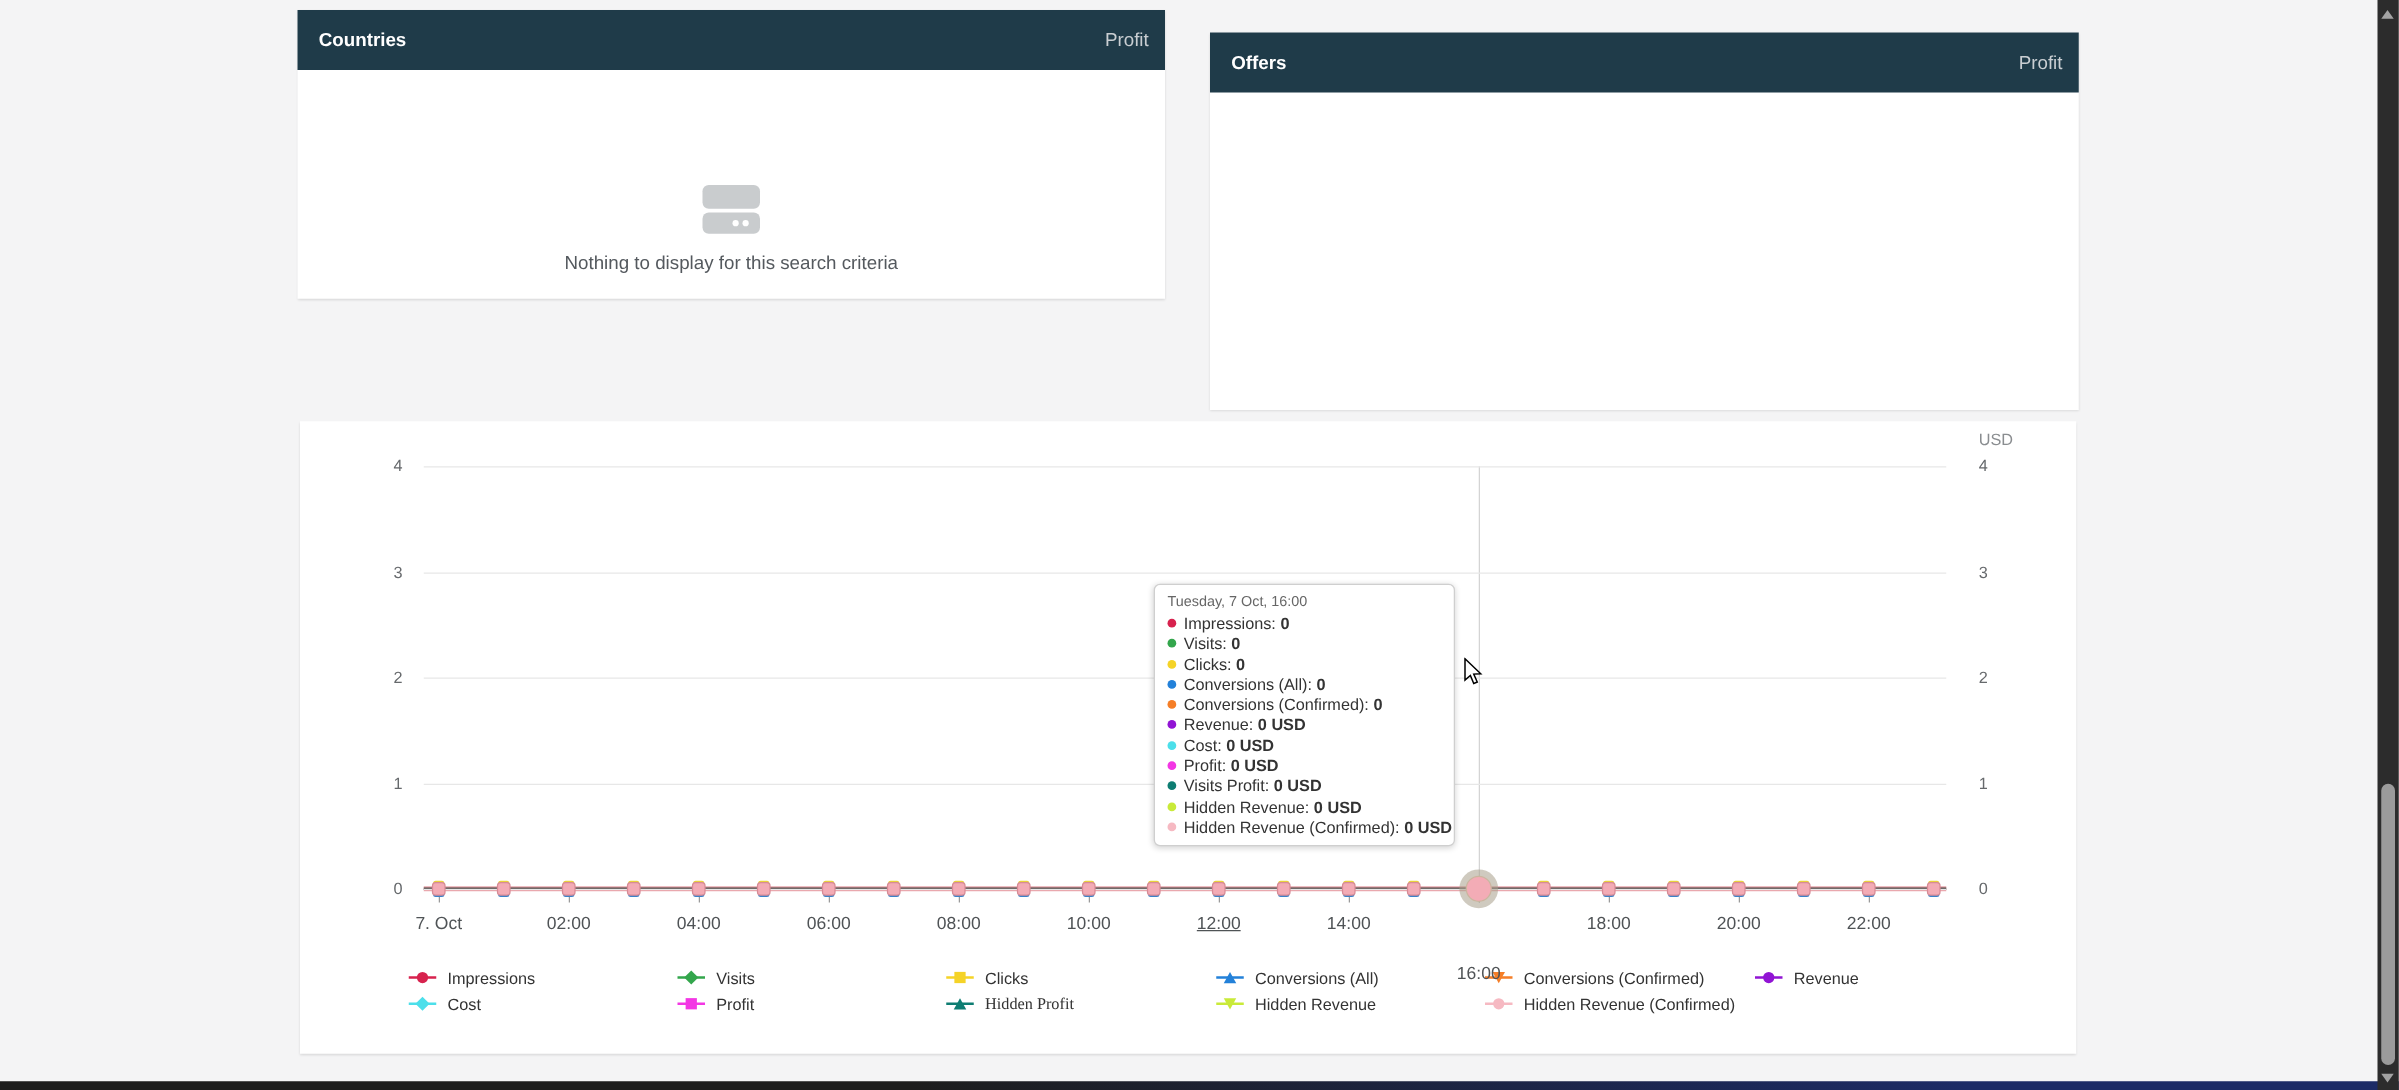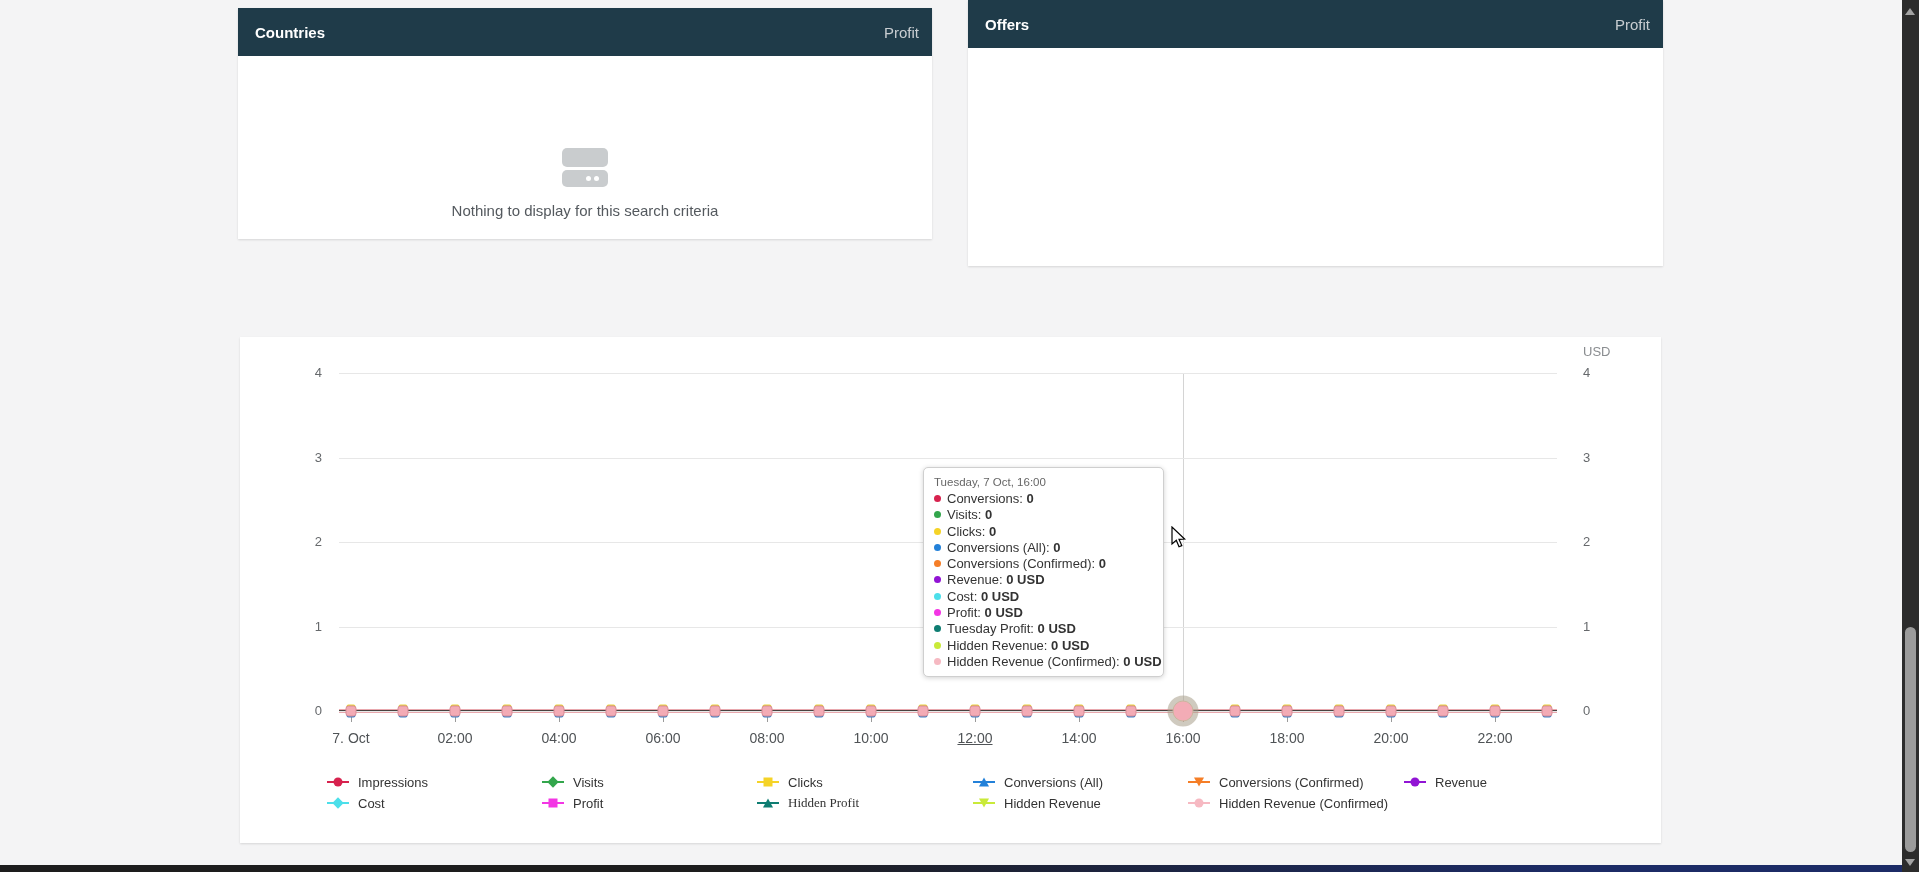--- a/index.html
+++ b/index.html
@@ -2,21 +2,21 @@
 <html><head>
 <meta charset="utf-8">
 <style>
   * { margin:0; padding:0; box-sizing:border-box; }
   html,body { width:1919px; height:872px; overflow:hidden; background:#f4f4f5;
               font-family:"Liberation Sans", sans-serif; }
 
   
   .panel { position:absolute; background:#fff; box-shadow:0 1px 2px rgba(0,0,0,.12); }
   #countries-panel { left:238px; top:8px; width:694px; height:231px; }
-  #offers-panel    { left:968px; top:0; width:695px; height:266px; }
+  #offers-panel    { left:968px; top:26px; width:695px; height:302px; }
   .panel-header { height:48px; background:#1f3b49; display:flex; align-items:center;
                   justify-content:space-between; padding:0 13px 0 17px; }
   .panel-title  { color:#fff; font-size:15px; font-weight:bold; }
   .panel-metric { color:#c9ced2; font-size:15px; }
 
   .empty-state { height:254px; display:flex; flex-direction:column; align-items:center;
                  justify-content:center; }
   .icon-card { width:46px; height:40px; margin-bottom:14px; }
   .icon-card .bar-top { width:46px; height:19px; border-radius:5px; background:#c9ccce; }
   .icon-card .bar-bot { width:46px; height:17px; border-radius:5px; background:#c9ccce;
@@ -127,29 +127,29 @@
 <div class="panel" id="chart-panel">
   <div id="plot">
     <span class="unit-label">USD</span>
     <div class="crosshair"></div>
     <div class="zero-line"></div>
     <div class="hover-marker"></div>
 
     <div id="chart-tooltip">
       <div class="tt-title">Tuesday, 7 Oct, 16:00</div>
       <div id="tt-rows">
-          <div class="tt-row"><span class="tt-dot" style="background: rgb(215, 34, 78);"></span><span>Conversions: </span><b>0</b></div>
+          <div class="tt-row"><span class="tt-dot" style="background: rgb(215, 34, 78);"></span><span>Impressions: </span><b>0</b></div>
           <div class="tt-row"><span class="tt-dot" style="background: rgb(51, 166, 76);"></span><span>Visits: </span><b>0</b></div>
           <div class="tt-row"><span class="tt-dot" style="background: rgb(245, 211, 39);"></span><span>Clicks: </span><b>0</b></div>
           <div class="tt-row"><span class="tt-dot" style="background: rgb(35, 129, 217);"></span><span>Conversions (All): </span><b>0</b></div>
           <div class="tt-row"><span class="tt-dot" style="background: rgb(245, 126, 39);"></span><span>Conversions (Confirmed): </span><b>0</b></div>
           <div class="tt-row"><span class="tt-dot" style="background: rgb(145, 20, 212);"></span><span>Revenue: </span><b>0 USD</b></div>
           <div class="tt-row"><span class="tt-dot" style="background: rgb(76, 223, 234);"></span><span>Cost: </span><b>0 USD</b></div>
           <div class="tt-row"><span class="tt-dot" style="background: rgb(243, 54, 228);"></span><span>Profit: </span><b>0 USD</b></div>
-          <div class="tt-row"><span class="tt-dot" style="background: rgb(14, 125, 114);"></span><span>Tuesday Profit: </span><b>0 USD</b></div>
+          <div class="tt-row"><span class="tt-dot" style="background: rgb(14, 125, 114);"></span><span>Visits Profit: </span><b>0 USD</b></div>
           <div class="tt-row"><span class="tt-dot" style="background: rgb(201, 234, 57);"></span><span>Hidden Revenue: </span><b>0 USD</b></div>
           <div class="tt-row"><span class="tt-dot" style="background: rgb(246, 185, 194);"></span><span>Hidden Revenue (Confirmed): </span><b>0 USD</b></div>
         </div>
     </div>
 
     <div id="legend">
         <div class="legend-item" style="left: 87px; top: 436px;">
           <span class="leg-mk">
             <span class="leg-line" style="background: rgb(215, 34, 78);"></span>
             <span class="leg-shape shape-circle" style="background: rgb(215, 34, 78);"></span>
@@ -252,21 +252,21 @@
       <div class="xlab" style="left: 423px;">06:00</div>
       <div class="xtick" style="left: 527px;"></div>
       <div class="xlab" style="left: 527px;">08:00</div>
       <div class="xtick" style="left: 631px;"></div>
       <div class="xlab" style="left: 631px;">10:00</div>
       <div class="xtick" style="left: 735px;"></div>
       <div class="xlab" style="left: 735px; text-decoration: underline;">12:00</div>
       <div class="xtick" style="left: 839px;"></div>
       <div class="xlab" style="left: 839px;">14:00</div>
       <div class="xtick" style="left: 943px;"></div>
-      <div class="xlab" style="left: 943px;">16:00</div>
+      <div class="xlab" style="left: 943px; margin-top: 40px;">16:00</div>
       <div class="xtick" style="left: 1047px;"></div>
       <div class="xlab" style="left: 1047px;">18:00</div>
       <div class="xtick" style="left: 1151px;"></div>
       <div class="xlab" style="left: 1151px;">20:00</div>
       <div class="xtick" style="left: 1255px;"></div>
       <div class="xlab" style="left: 1255px;">22:00</div>
       <div class="pt-marker" style="left: 111px; top: 374px;"></div>
       <div class="pt-marker" style="left: 163px; top: 374px;"></div>
       <div class="pt-marker" style="left: 215px; top: 374px;"></div>
       <div class="pt-marker" style="left: 267px; top: 374px;"></div>

